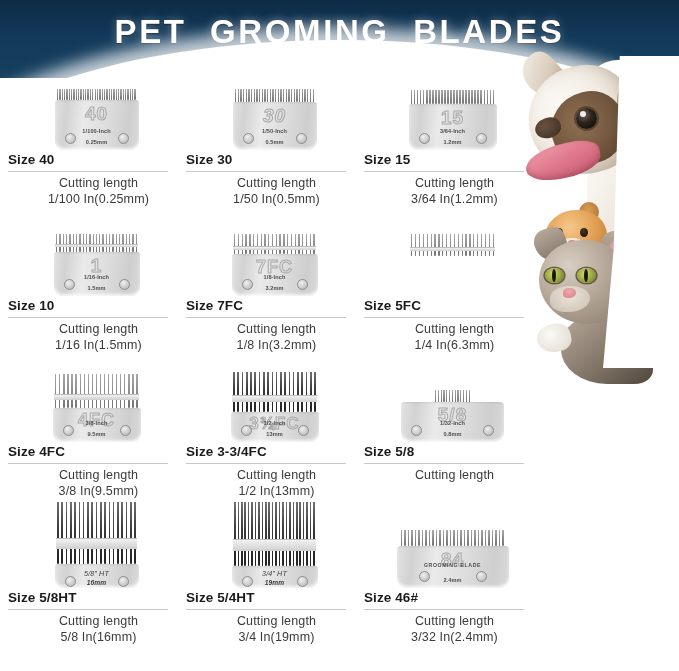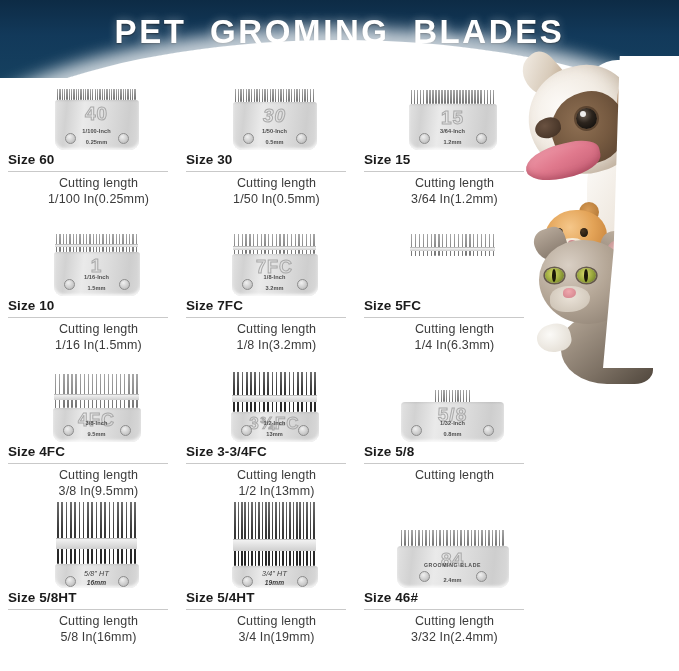--- a/index.html
+++ b/index.html
@@ -302,21 +302,21 @@
             <div class="blade-body" style="height: 50px;">
               <div class="blade-num" style="font-size: 19px; top: 3px;">40</div>
               <div class="blade-spec" style="bottom: 16px;">1/100-Inch</div>
               <div class="blade-spec" style="bottom: 5px;">0.25mm</div>
               <div class="screw" style="left: 10px; bottom: 6px;"></div>
               <div class="screw" style="right: 10px; bottom: 6px;"></div>
             </div>
           </div>
         </div>
         <div class="cell-text">
-          <div class="size-label">Size 60</div>
+          <div class="size-label">Size 40</div>
           <div class="divider"></div>
           <div class="cut-line">Cutting length</div>
           <div class="cut-line">1/100 In(0.25mm)</div>
         </div>
       </div>
       <div class="cell" style="left: 182px; top: 0px;">
         <div class="cell-art">
           <div class="blade" style="width: 84px; height: 61px;">
             <div class="teeth fine" style="height: 13px;">
               <i style="height: 13px;"></i>

